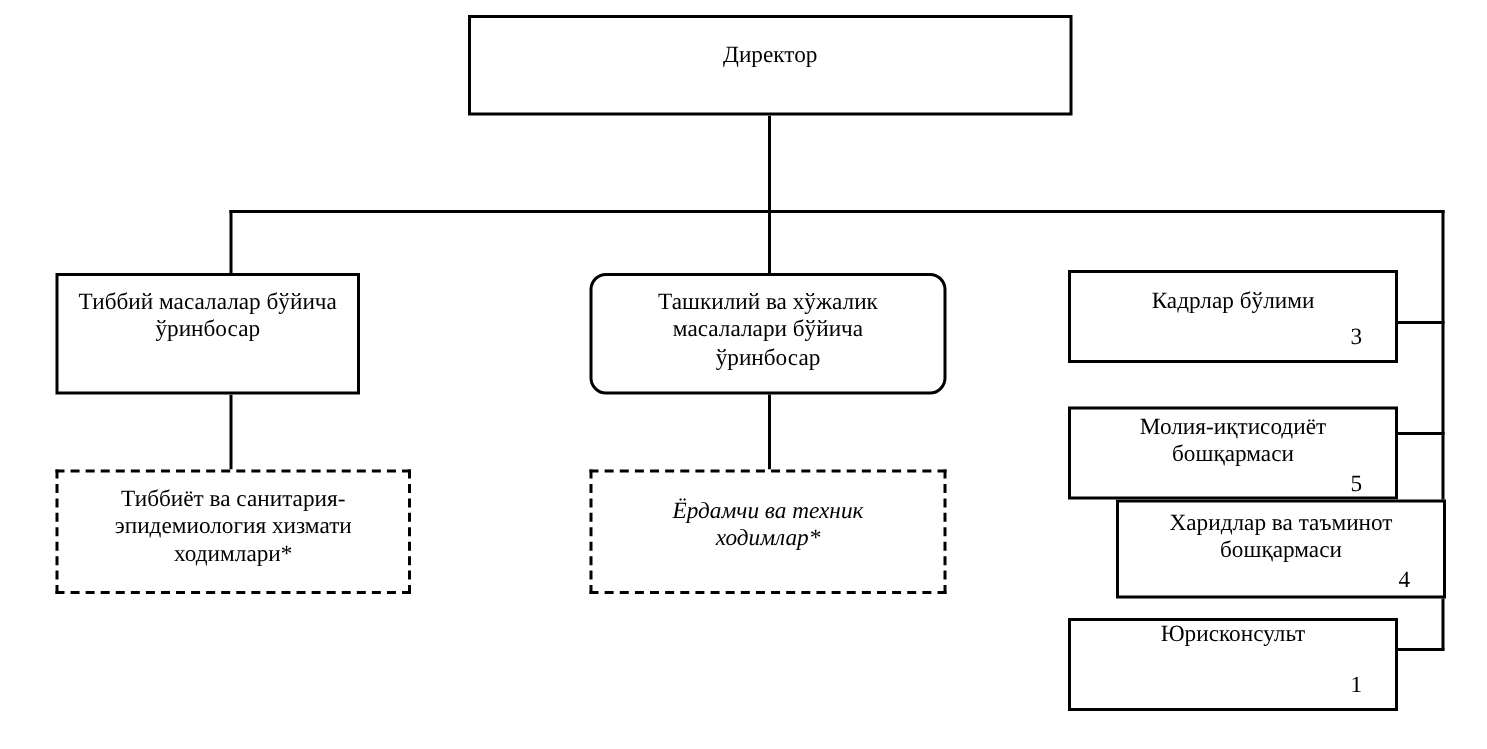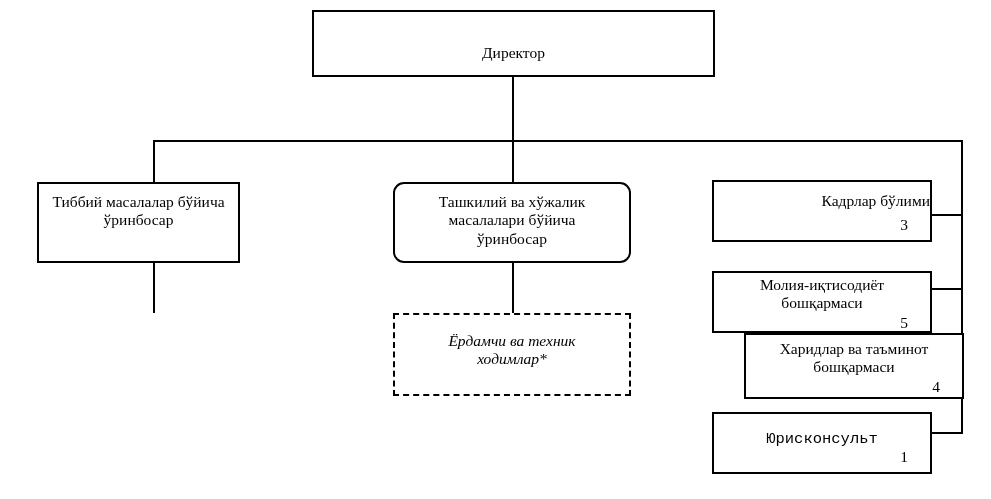--- a/index.html
+++ b/index.html
@@ -77,55 +77,60 @@
   <div class="vline" style="left:512px; top:263px; height:50px;"></div>
 
   <div class="vline" style="left:961px; top:140px; height:293px;"></div>
 
   <div class="hline" style="left:931px; top:214px; width:32px;"></div>
   <div class="hline" style="left:931px; top:288px; width:32px;"></div>
   <div class="hline" style="left:931px; top:368px; width:32px;"></div>
   <div class="hline" style="left:931px; top:432px; width:32px;"></div>
 
   <div class="box" style="left:312px; top:10px; width:403px; height:67px;">
-    <div class="box-label" style="top:16px;margin-top:16px;">Директор</div>
+    <div class="box-label" style="top:16px;">Директор</div>
   </div>
 
   <div class="box" style="left:37px; top:182px; width:203px; height:81px;">
     <div class="box-label" style="top:9px;">Тиббий масалалар бўйича
 ўринбосар</div>
   </div>
 
+  <div class="box dashed" style="left:37px; top:313px; width:237px; height:83px;">
+    <div class="box-label" style="top:9px;">Тиббиёт ва санитария-
+эпидемиология хизмати
+ходимлари*</div>
+  </div>
 
   <div class="box" style="left:393px; top:182px; width:238px; height:81px;border-radius:11px;">
     <div class="box-label" style="top:9px;">Ташкилий ва хўжалик
 масалалари бўйича
 ўринбосар</div>
   </div>
 
   <div class="box dashed" style="left:393px; top:313px; width:238px; height:83px;font-style:italic;">
     <div class="box-label" style="top:17px;">Ёрдамчи ва техник
 ходимлар*</div>
   </div>
 
   <div class="box" style="left:712px; top:180px; width:220px; height:62px;">
-    <div class="box-label" style="top:10px;text-align:right;">Кадрлар бўлими</div>
+    <div class="box-label" style="top:10px;">Кадрлар бўлими</div>
     <div class="box-count" style="top:35px;">3</div>
   </div>
 
   <div class="box" style="left:712px; top:255px; width:220px; height:62px;margin-top:16px;">
     <div class="box-label" style="top:3px;">Молия-иқтисодиёт
 бошқармаси</div>
     <div class="box-count" style="top:42px;">5</div>
   </div>
 
   <div class="box" style="left:744px; top:333px; width:220px; height:66px;text-decoration:underline;">
     <div class="box-label" style="top:5px;">Харидлар ва таъминот
 бошқармаси</div>
     <div class="box-count" style="top:44px;">4</div>
   </div>
 
   <div class="box" style="left:712px; top:412px; width:220px; height:62px;">
-    <div class="box-label" style="top:16px;font-family:Liberation Mono, monospace;">Юрисконсульт</div>
+    <div class="box-label" style="top:0;">Юрисконсульт</div>
     <div class="box-count" style="top:35px;">1</div>
   </div>
 
 </div>
 
 </body></html>

